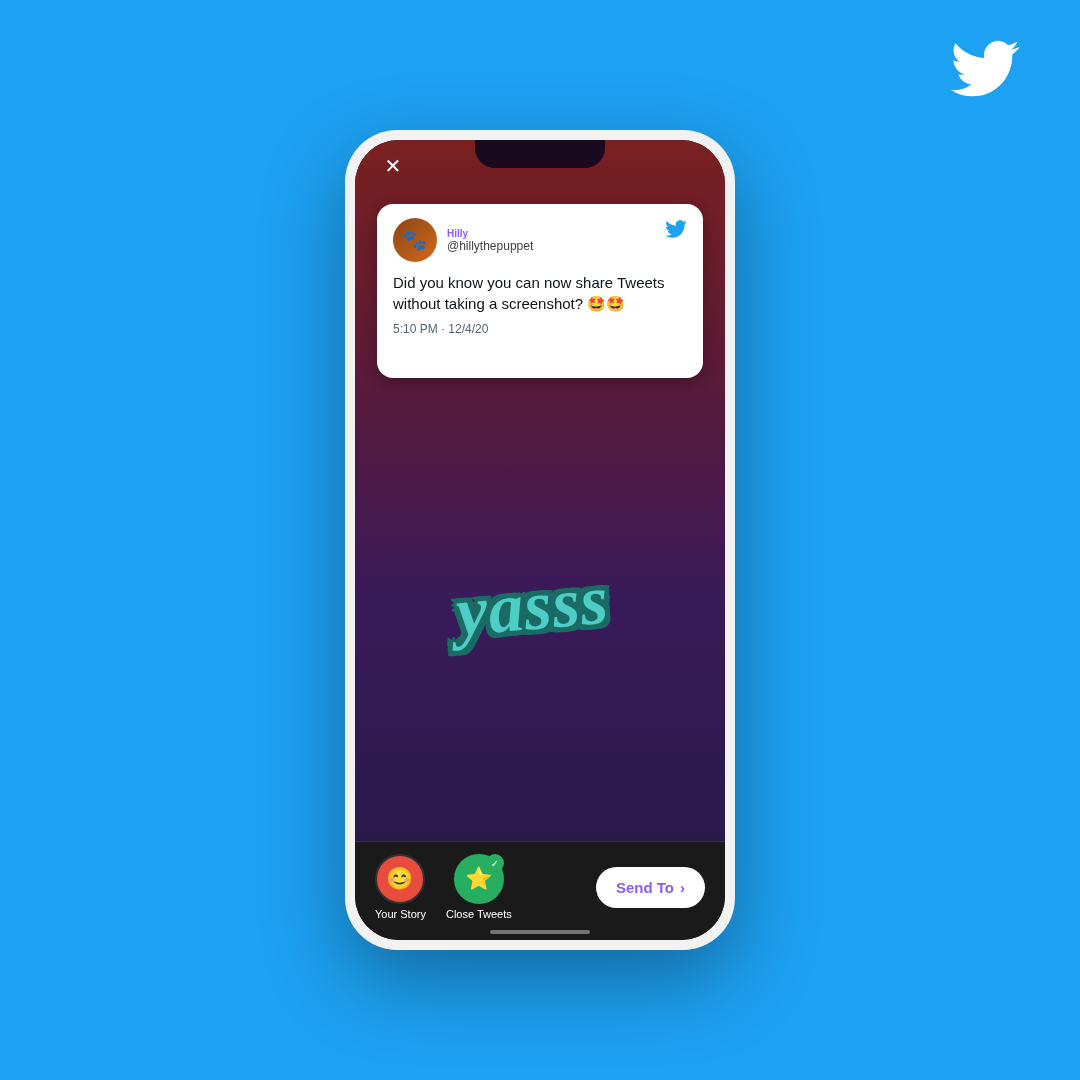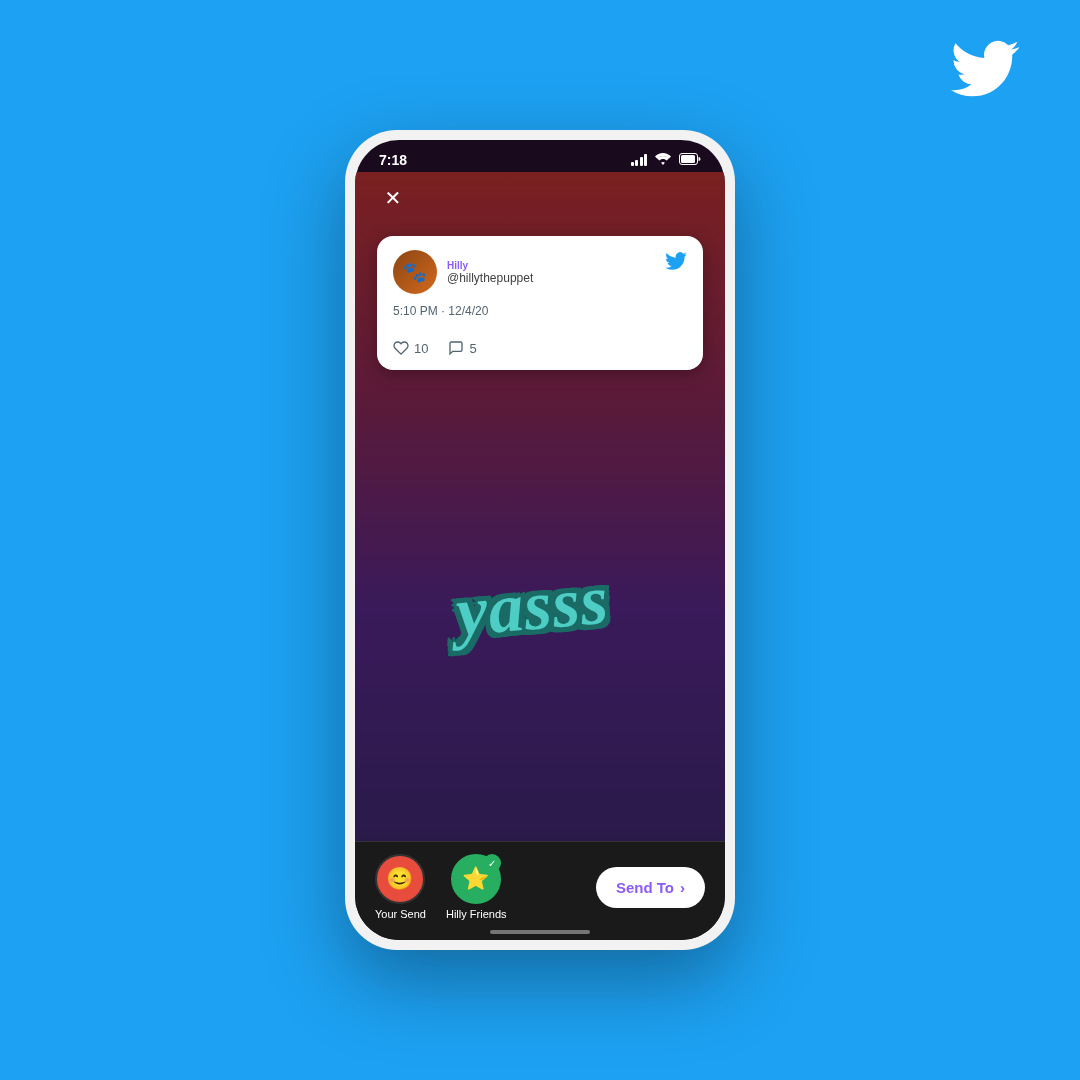--- a/index.html
+++ b/index.html
@@ -157,21 +157,21 @@
     .tweet-text {
       font-size: 15px;
       color: #0f1419;
       line-height: 1.4;
       margin-bottom: 8px;
     }
 
     .tweet-time {
       font-size: 12px;
       color: #536471;
-      margin-bottom: 22px;
+      margin-bottom: 28px;
     }
 
     .tweet-actions {
       display: flex;
       gap: 20px;
       align-items: center;
       color: #536471;
       font-size: 13px;
     }
 
@@ -317,45 +317,20 @@
 
 <svg class="twitter-logo" viewBox="0 0 24 20" xmlns="http://www.w3.org/2000/svg">
   <path fill="white" d="M23.954 2.569a10 10 0 0 1-2.825.775 4.958 4.958 0 0 0 2.163-2.723 9.99 9.99 0 0 1-3.127 1.195 4.92 4.92 0 0 0-8.384 4.482C7.691 6.094 4.066 4.13 1.64 1.161a4.822 4.822 0 0 0-.666 2.475c0 1.71.87 3.213 2.188 4.096a4.904 4.904 0 0 1-2.228-.616v.061a4.923 4.923 0 0 0 3.946 4.827 4.996 4.996 0 0 1-2.212.085 4.937 4.937 0 0 0 4.604 3.417 9.868 9.868 0 0 1-6.102 2.105c-.39 0-.779-.023-1.17-.067a13.995 13.995 0 0 0 7.557 2.209c9.054 0 13.999-7.496 13.999-13.986 0-.209 0-.42-.015-.63a9.936 9.936 0 0 0 2.46-2.548l-.047-.02z"></path>
 </svg>
 
 <div class="phone-outer">
   <div class="phone-inner">
 
     <div class="notch"></div>
 
-    <div class="status-bar">
-      <span class="status-time">7:18</span>
-      <div class="status-icons">
-        <div class="signal-bars">
-          <span style="height:4px"></span>
-          <span style="height:6px"></span>
-          <span style="height:9px"></span>
-          <span style="height:12px"></span>
-        </div>
-        <span style="font-size:13px; margin-left:3px;">
-          <svg width="16" height="12" viewBox="0 0 24 18" fill="white" xmlns="http://www.w3.org/2000/svg">
-            <path d="M12 4.5C8.5 4.5 5.3 5.9 3 8.2L0 5.2C3.1 2 7.3 0 12 0s8.9 2 12 5.2L21 8.2C18.7 5.9 15.5 4.5 12 4.5z"></path>
-            <path d="M12 9c-2.2 0-4.2.9-5.7 2.3L3 8C5.4 5.8 8.5 4.5 12 4.5s6.6 1.3 9 3.5l-3.3 3.3C16.2 9.9 14.2 9 12 9z"></path>
-            <path d="M12 13.5c-1.1 0-2.1.5-2.8 1.2L12 18l2.8-3.3c-.7-.7-1.7-1.2-2.8-1.2z"></path>
-          </svg>
-        </span>
-        <span style="margin-left:3px;">
-          <svg width="22" height="12" viewBox="0 0 22 12" fill="none" xmlns="http://www.w3.org/2000/svg">
-            <rect x="0.5" y="0.5" width="18" height="11" rx="2.5" stroke="white" stroke-width="1"></rect>
-            <rect x="2" y="2" width="14" height="8" rx="1.5" fill="white"></rect>
-            <path d="M19.5 4v4a1.5 1.5 0 0 0 0-4z" fill="white"></path>
-          </svg>
-        </span>
-      </div>
-    </div>
 
     <div class="story-bg">
 
       <div class="story-toolbar">
         <div class="toolbar-btn">
           <span>✕</span>
         </div>
       </div>
 
       <div class="tweet-card">
@@ -366,35 +341,22 @@
               <span class="user-name">Hilly</span>
               <span class="user-handle">@hillythepuppet</span>
             </div>
           </div>
           <span class="tweet-bird">
             <svg width="22" height="18" viewBox="0 0 24 20" fill="#1DA1F2">
                 <path d="M23.954 2.569a10 10 0 0 1-2.825.775 4.958 4.958 0 0 0 2.163-2.723 9.99 9.99 0 0 1-3.127 1.195 4.92 4.92 0 0 0-8.384 4.482C7.691 6.094 4.066 4.13 1.64 1.161a4.822 4.822 0 0 0-.666 2.475c0 1.71.87 3.213 2.188 4.096a4.904 4.904 0 0 1-2.228-.616v.061a4.923 4.923 0 0 0 3.946 4.827 4.996 4.996 0 0 1-2.212.085 4.937 4.937 0 0 0 4.604 3.417 9.868 9.868 0 0 1-6.102 2.105c-.39 0-.779-.023-1.17-.067a13.995 13.995 0 0 0 7.557 2.209c9.054 0 13.999-7.496 13.999-13.986 0-.209 0-.42-.015-.63a9.936 9.936 0 0 0 2.46-2.548l-.047-.02z"></path>
               </svg>
           </span>
         </div>
+        <div class="tweet-text">Did you know you can now share Tweets without taking a screenshot? 🤩🤩</div>
         <div class="tweet-time">5:10 PM · 12/4/20</div>
-        <div class="tweet-actions">
-          <div class="action-item">
-            <svg width="16" height="16" viewBox="0 0 24 24" fill="none" stroke="#536471" stroke-width="2">
-                <path d="M20.84 4.61a5.5 5.5 0 0 0-7.78 0L12 5.67l-1.06-1.06a5.5 5.5 0 0 0-7.78 7.78l1.06 1.06L12 21.23l7.78-7.78 1.06-1.06a5.5 5.5 0 0 0 0-7.78z"></path>
-              </svg>
-            <span>10</span>
-          </div>
-          <div class="action-item">
-            <svg width="16" height="16" viewBox="0 0 24 24" fill="none" stroke="#536471" stroke-width="2">
-                <path d="M21 15a2 2 0 0 1-2 2H7l-4 4V5a2 2 0 0 1 2-2h14a2 2 0 0 1 2 2z"></path>
-              </svg>
-            <span>5</span>
-          </div>
-        </div>
       </div>
 
       <div class="yass-text" style="
         font-family: 'Comic Sans MS', cursive;
         font-size: 70px;
         font-weight: 900;
         font-style: italic;
         color: #4ecdc4;
         position: absolute;
         bottom: 200px;
@@ -419,29 +381,29 @@
 
     </div>
 
     <div class="bottom-bar">
       <div class="story-options">
 
         <div class="story-option">
           <div class="option-icon-circle your-story-circle">
             😊
           </div>
-          <span class="option-label">Your Send</span>
+          <span class="option-label">Your Story</span>
         </div>
 
         <div class="story-option">
           <div class="option-icon-circle close-friends-circle" style="position:relative;">
             ⭐
             <div class="check-overlay">✓</div>
           </div>
-          <span class="option-label">Hilly Friends</span>
+          <span class="option-label">Close Tweets</span>
         </div>
       </div>
 
       <button class="send-to-btn">
         <span>Send To</span>
         <span>›</span>
       </button>
     </div>
 
     <div class="home-indicator"></div>

